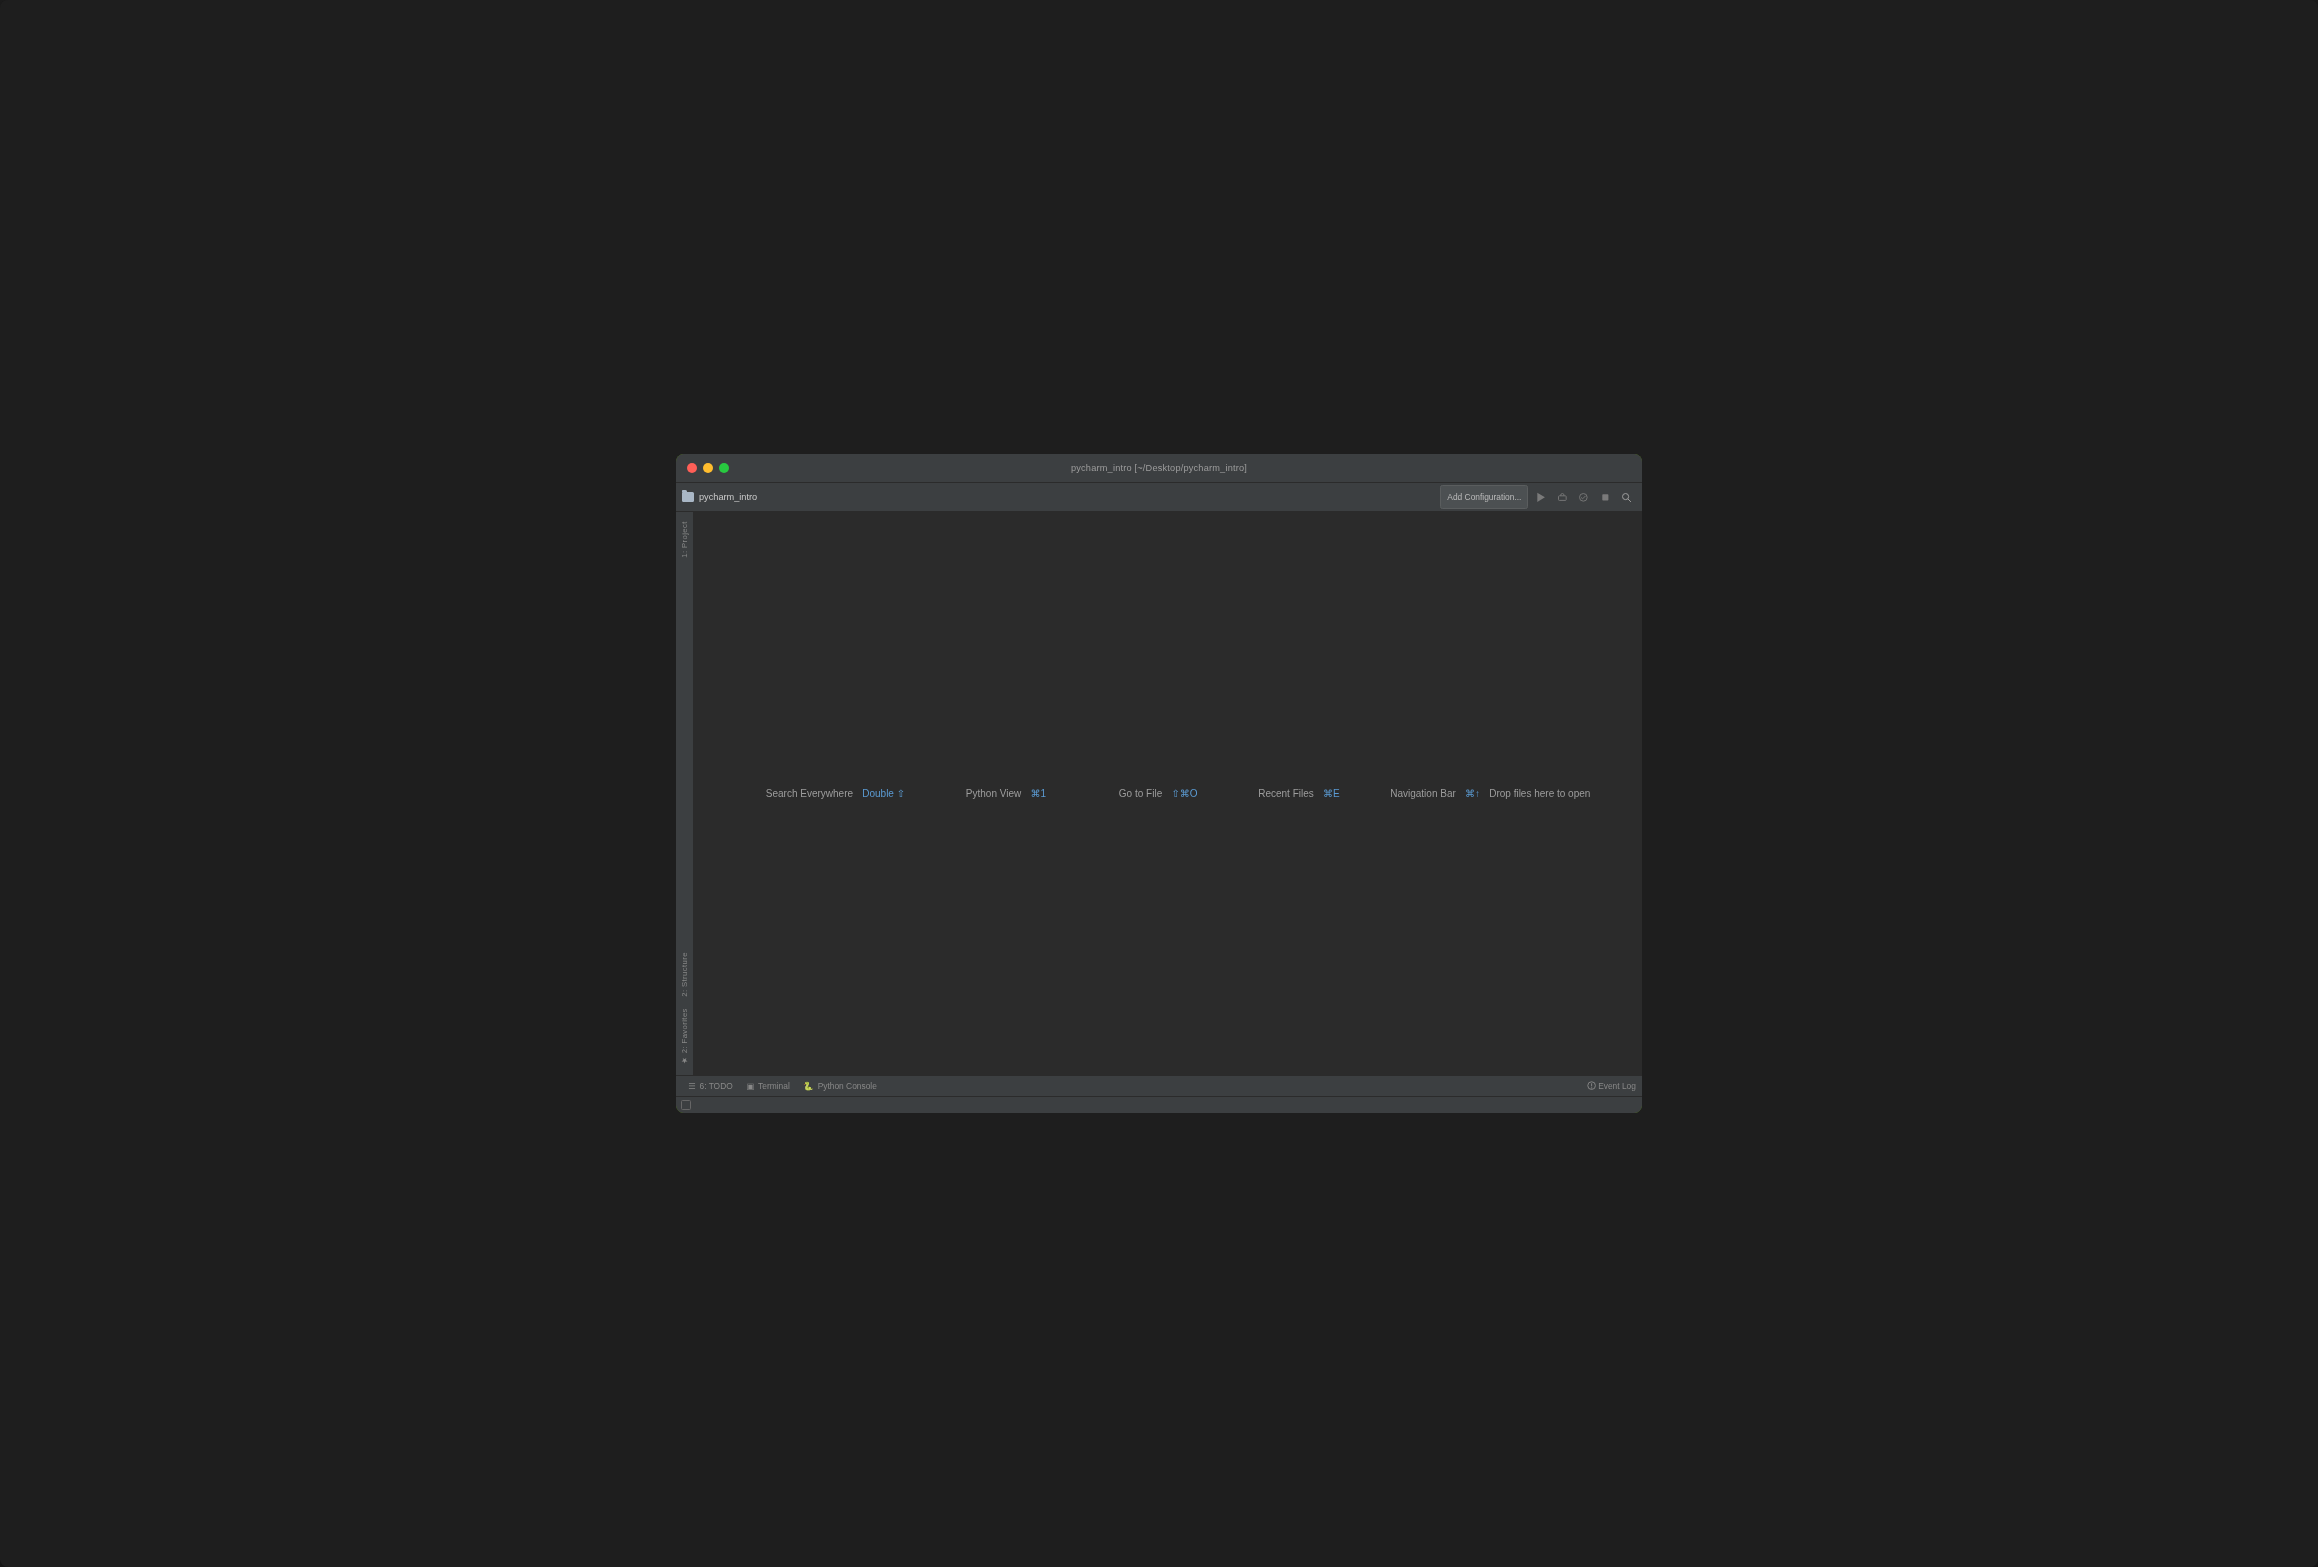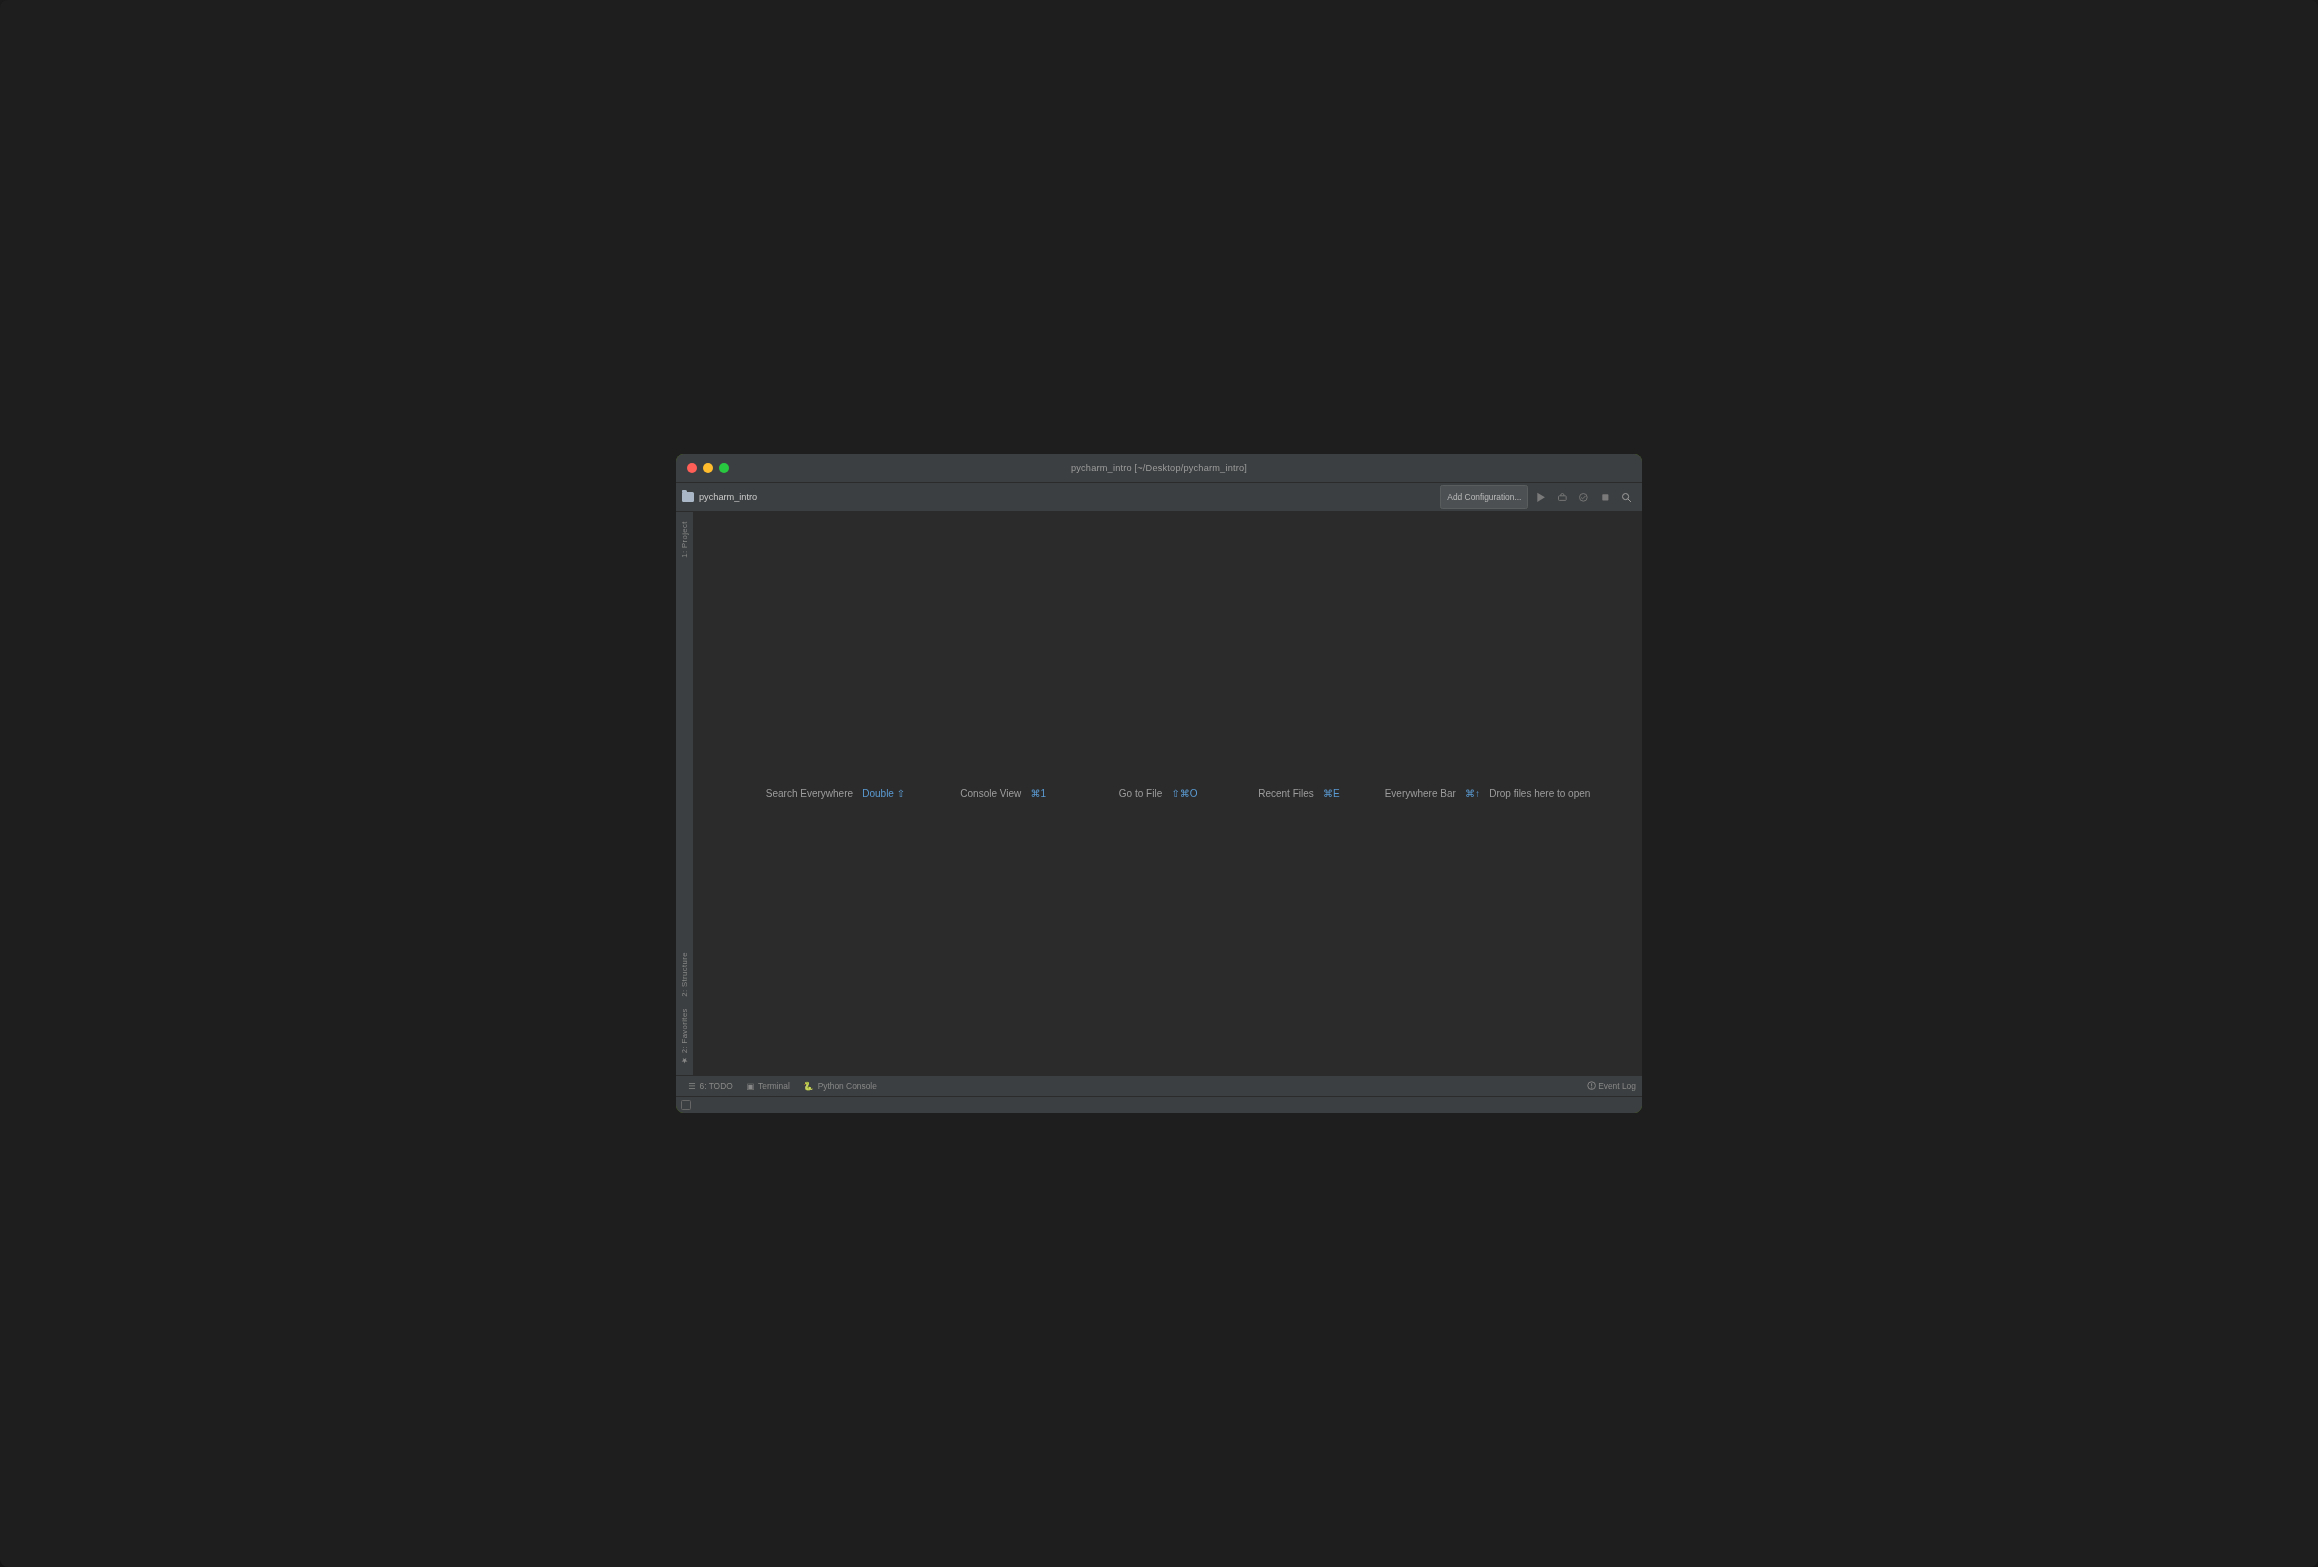--- a/index.html
+++ b/index.html
@@ -358,36 +358,36 @@
 
     <div class="editor-area">
       <div class="welcome-content">
 
         <div class="welcome-row">
           <span class="welcome-label">Search Everywhere</span>
           <span class="welcome-shortcut">Double ⇧</span>
         </div>
 
         <div class="welcome-row">
-          <span class="welcome-label">Console View</span>
+          <span class="welcome-label">Python View</span>
           <span class="welcome-shortcut">⌘1</span>
         </div>
 
         <div class="welcome-row">
           <span class="welcome-label">Go to File</span>
           <span class="welcome-shortcut">⇧⌘O</span>
         </div>
 
         <div class="welcome-row">
           <span class="welcome-label">Recent Files</span>
           <span class="welcome-shortcut">⌘E</span>
         </div>
 
         <div class="welcome-row">
-          <span class="welcome-label">Everywhere Bar</span>
+          <span class="welcome-label">Navigation Bar</span>
           <span class="welcome-shortcut">⌘↑</span>
         </div>
 
         <div class="welcome-row">
           <span class="welcome-label" style="min-width:auto; text-align:left;">Drop files here to open</span>
         </div>
 
       </div>
     </div>
   </div>

